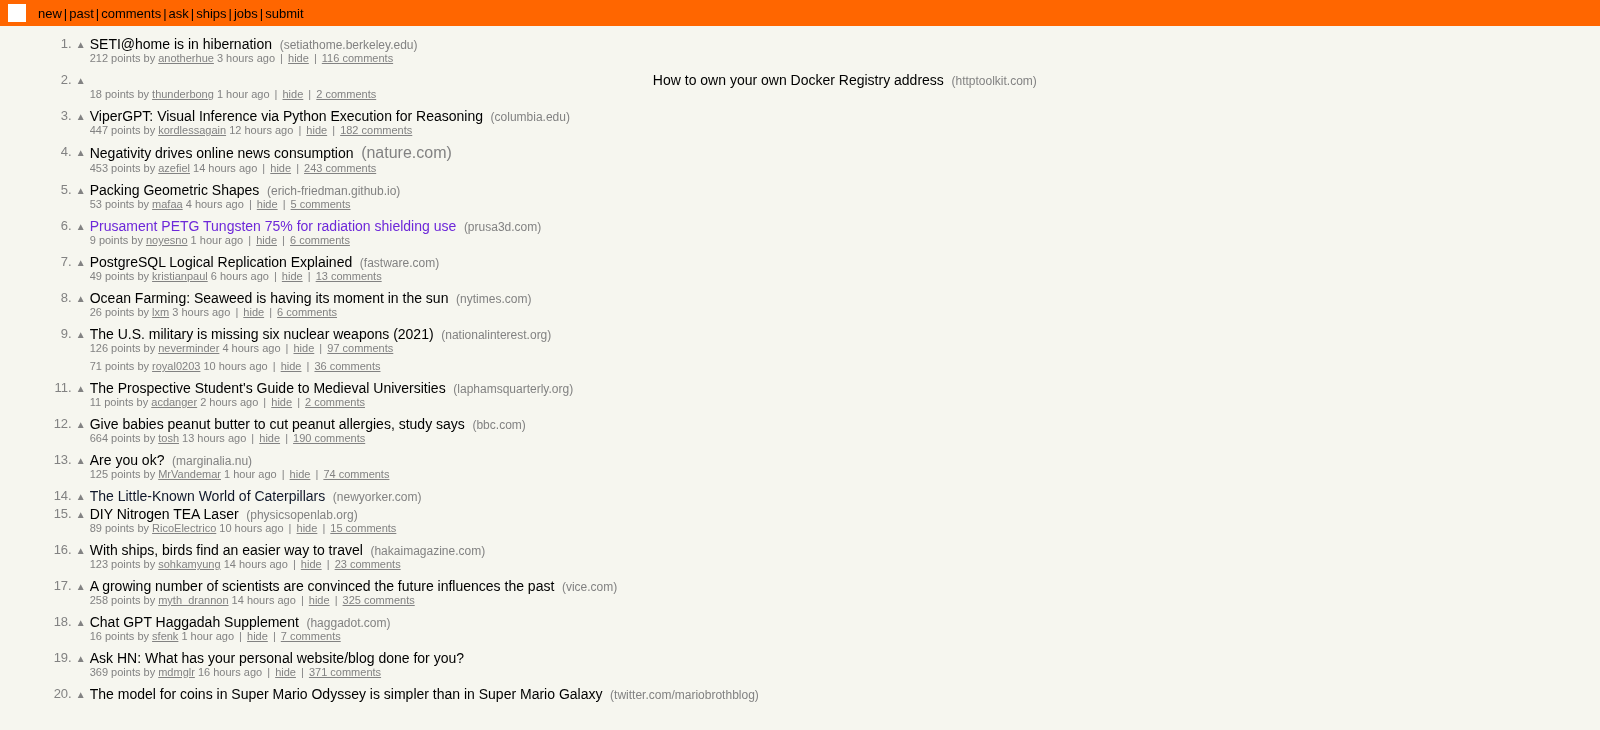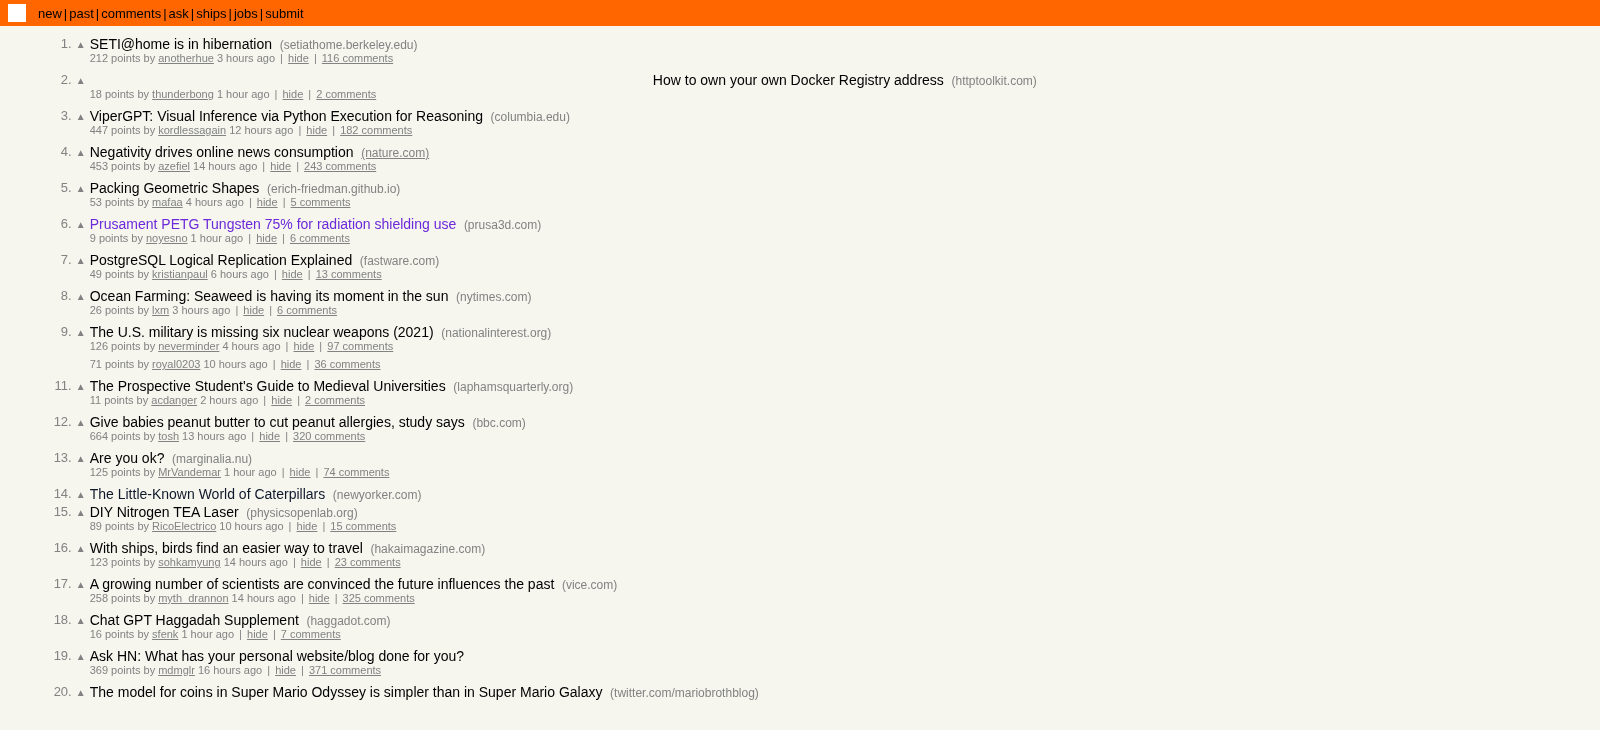--- a/index.html
+++ b/index.html
@@ -160,21 +160,21 @@
       <a href="#" style="color:#828282;">182 comments</a>
     </td>
   </tr>
         <tr>
     <td style="color:#828282; text-align:right; padding-right:4px; font-size:13px; vertical-align:top; padding-top:2px; min-width:30px;">4.</td>
     <td style="vertical-align:top; padding-top:2px; width:14px;">
       <span style="color:#828282; font-size:10px; cursor:pointer;">▲</span>
     </td>
     <td style="padding-top:2px;">
       <a href="#" class="story-title" style="font-size:14px; color:#000; text-decoration:none;">Negativity drives online news consumption</a>
-      <span style="font-size:12px; color:#828282; margin-left:4px;text-decoration:underline;">(nature.com)</span>
+      <span style="font-size:16px; color:#828282; margin-left:4px;">(nature.com)</span>
     </td>
   </tr>
         <tr>
     <td></td>
     <td></td>
     <td style="font-size:11px; color:#828282; padding-bottom:6px;">
       453 points by <a href="#" style="color:#828282;">azefiel</a> 
       14 hours ago <span style="margin:0 2px;">|</span> 
       <a href="#" style="color:#828282;">hide</a> 
       <span style="margin:0 2px;">|</span> 
@@ -329,21 +329,21 @@
     </td>
   </tr>
         <tr>
     <td></td>
     <td></td>
     <td style="font-size:11px; color:#828282; padding-bottom:6px;">
       664 points by <a href="#" style="color:#828282;">tosh</a> 
       13 hours ago <span style="margin:0 2px;">|</span> 
       <a href="#" style="color:#828282;">hide</a> 
       <span style="margin:0 2px;">|</span> 
-      <a href="#" style="color:#828282;">320 comments</a>
+      <a href="#" style="color:#828282;">190 comments</a>
     </td>
   </tr>
         <tr>
     <td style="color:#828282; text-align:right; padding-right:4px; font-size:13px; vertical-align:top; padding-top:2px; min-width:30px;">13.</td>
     <td style="vertical-align:top; padding-top:2px; width:14px;">
       <span style="color:#828282; font-size:10px; cursor:pointer;">▲</span>
     </td>
     <td style="padding-top:2px;">
       <a href="#" class="story-title" style="font-size:14px; color:#000; text-decoration:none;">Are you ok?</a>
       <span style="font-size:12px; color:#828282; margin-left:4px;">(marginalia.nu)</span>

